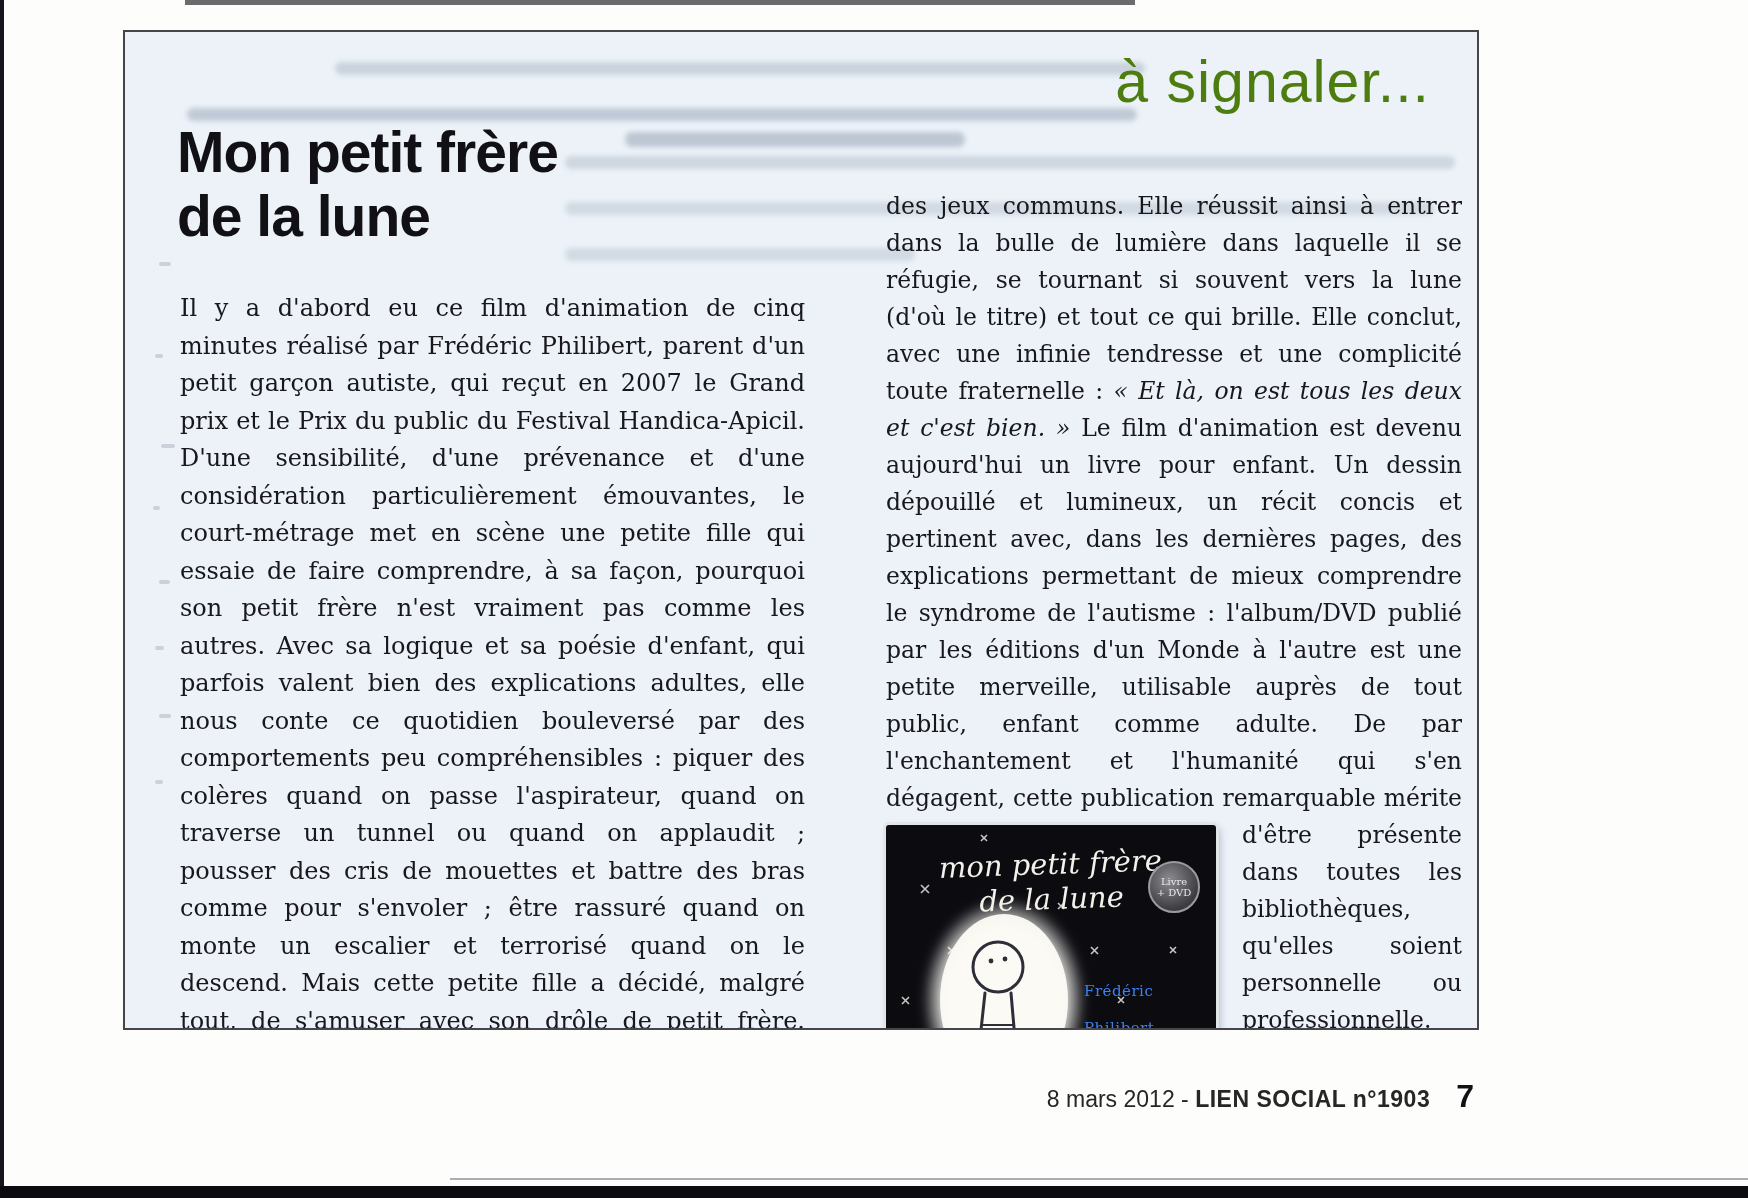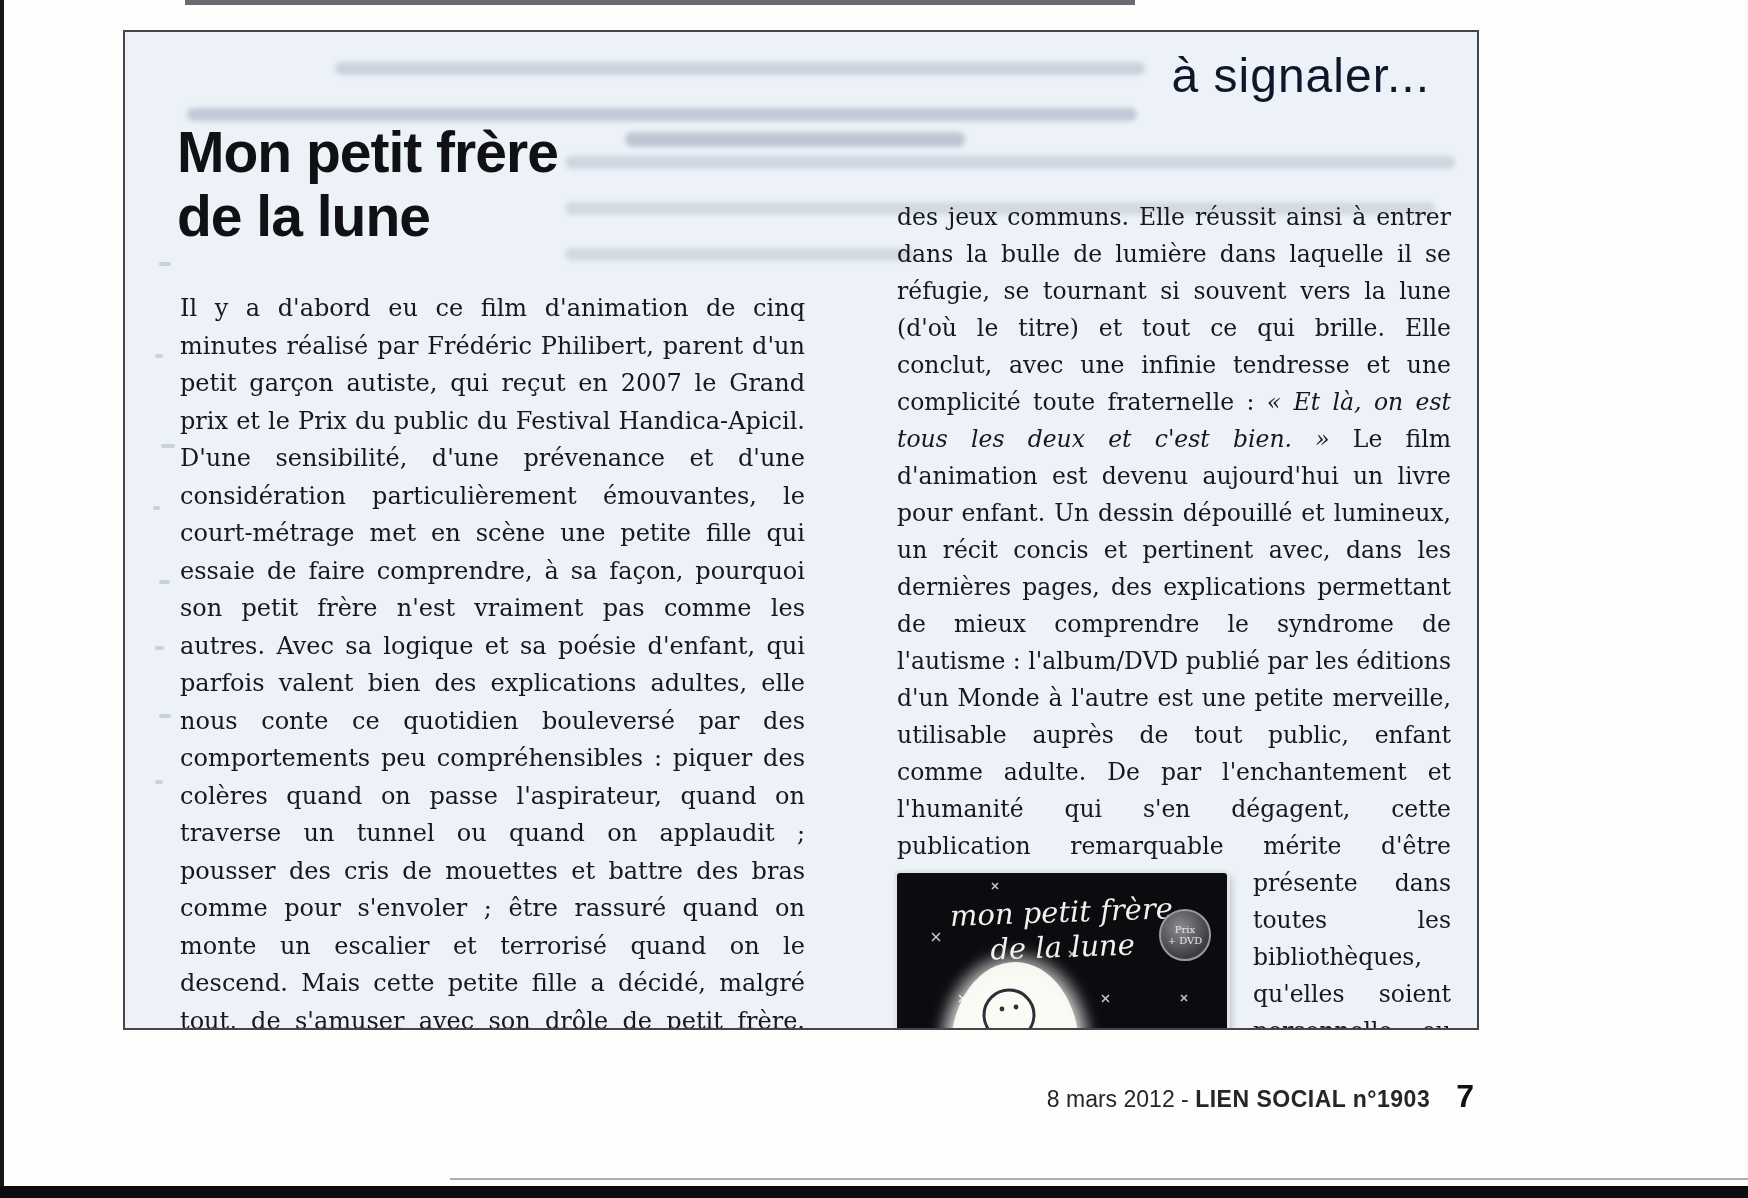--- a/index.html
+++ b/index.html
@@ -17,29 +17,29 @@
   
   .ghost{position:absolute;height:13px;border-radius:7px;background:rgba(148,160,178,.38);filter:blur(2.5px);}
   .g1{left:210px;top:30px;width:810px;}
   .g2{left:62px;top:76px;width:950px;background:rgba(140,152,172,.45);}
   .g3{left:440px;top:124px;width:890px;background:rgba(150,162,180,.34);}
   .g4{left:440px;top:170px;width:870px;background:rgba(150,162,180,.30);}
   .g5{left:440px;top:216px;width:350px;background:rgba(150,162,180,.30);}
   .g6{left:500px;top:100px;width:340px;height:15px;background:rgba(120,134,158,.40);}
   .speck{position:absolute;height:4px;background:rgba(140,150,165,.35);border-radius:2px;}
 
-  .signal{position:absolute;right:47px;top:16px;font-size:48px;color:#0f172a;letter-spacing:1px;}
+  .signal{position:absolute;right:47px;top:16px;font-size:59px;color:#4d7c0f;letter-spacing:1px;}
 
   .title{position:absolute;left:52px;top:88px;font-size:57px;line-height:64px;font-weight:700;color:#101015;letter-spacing:-1px;}
 
   .bodytext{font-family:"DejaVu Serif",serif;color:#17171c;text-align:justify;}
   .col-left{position:absolute;left:55px;top:258px;width:625px;}
   .col-left p{margin:0;font-size:24px;line-height:37.5px;}
   .col-right{position:absolute;left:757px;top:152px;width:584px;}
-  .col-right p{margin:15px;font-size:23.5px;line-height:37px;}
+  .col-right p{margin:4px;font-size:23.5px;line-height:37px;}
   .col-right em{font-style:italic;}
 
   
   .cover-float{display:block;float:left;width:330px;height:283px;margin:8px 26px 6px 0;position:relative;background:#0b0b10;border-radius:3px;box-shadow:0 0 0 3px #e3e6e9, 3px 4px 8px rgba(40,50,60,.35);}
   .cover-title{display:block;position:absolute;left:50px;top:22px;width:230px;text-align:center;font-family:"DejaVu Serif",serif;font-style:italic;color:#f3f1ea;font-size:29px;line-height:35px;transform:rotate(-2deg);}
   .cover-author{display:block;position:absolute;left:198px;top:148px;font-size:15px;color:#3b82f6;letter-spacing:.5px;}
   .badge{display:flex;position:absolute;right:16px;top:36px;width:52px;height:52px;border-radius:50%;background:radial-gradient(circle at 40% 35%,#8d8d90,#3c3c42 70%);border:2px solid #9b9b9e;box-sizing:border-box;align-items:center;justify-content:center;flex-direction:column;color:#e8e8ea;font-size:10px;line-height:11px;text-align:center;}
   .logo-sq{display:block;position:absolute;right:78px;bottom:22px;width:24px;height:26px;background:#e9eaec;border-radius:2px;}
   .logo-sq i{display:block;margin:5px 4px 0;height:3px;background:#2c2c34;}
   .logo-globe{display:block;position:absolute;right:44px;bottom:26px;width:19px;height:19px;border-radius:50%;background:radial-gradient(circle at 35% 35%,#7fc3e8,#2f6fae 55%,#3f9b5c 90%);}
@@ -126,21 +126,21 @@
             <g fill="#2e2e38">
               <circle cx="105" cy="136" r="2.4"></circle>
               <circle cx="119" cy="134" r="2.4"></circle>
             </g>
           </svg>
           <span class="cover-title">
             <span style="display:block">mon petit frère</span>
             <span style="display:block">de la lune</span>
           </span>
           <span class="badge">
-            <span>Prix</span>
+            <span>Livre</span>
             <span>+ DVD</span>
           </span>
           <span class="cover-author">Frédéric Philibert</span>
           <span class="logo-sq">
               <i></i>
             </span>
           <span class="logo-globe"></span>
 
         </span>
         <span>mérite d'être présente dans toutes les bibliothèques, qu'elles soient personnelle ou professionnelle.</span>

